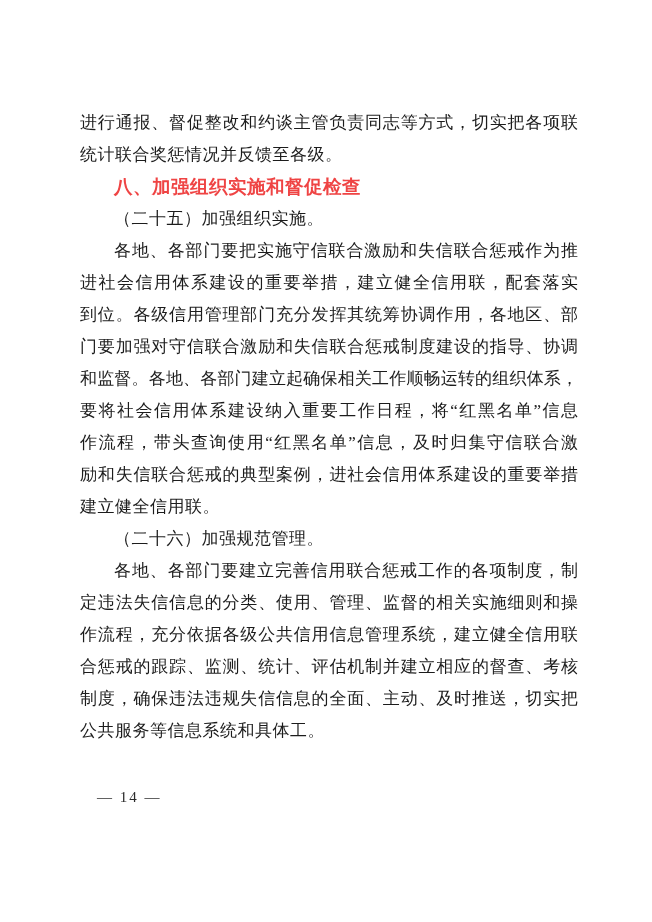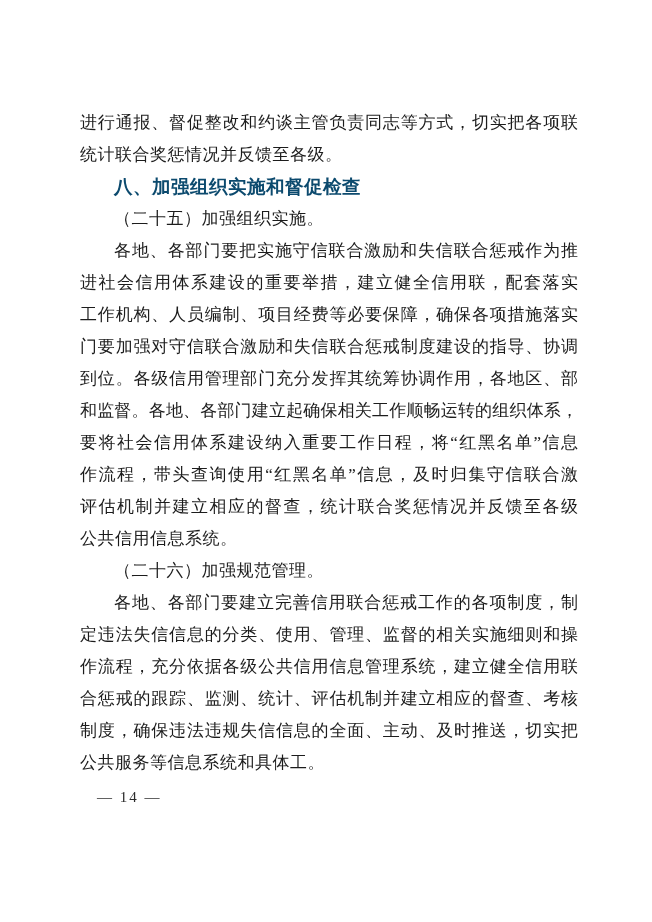--- a/index.html
+++ b/index.html
@@ -34,21 +34,21 @@
     text-align: justify;
     text-align-last: justify;
     letter-spacing: 0;
   }
   .indent {
     padding-left: 34px;
   }
   .heading {
     font-weight: bold;
     font-size: 18.5px;
-    color: #0c4a6e;
+    color: #ef4444;
     font-family: "Liberation Sans", "DejaVu Sans", sans-serif;
   }
   .page-number {
     position: absolute;
     left: 97px;
     top: 786px;
     font-size: 15px;
     line-height: 22px;
     color: #2a2a2a;
     font-family: "Liberation Serif", "DejaVu Serif", serif;
@@ -59,28 +59,27 @@
 <body>
 
 <div class="page">
   <div class="doc-body">
     <div class="line jfull">进行通报、督促整改和约谈主管负责同志等方式，切实把各项联</div>
     <div class="line">统计联合奖惩情况并反馈至各级。</div>
     <div class="line indent heading">八、加强组织实施和督促检查</div>
     <div class="line indent">（二十五）加强组织实施。</div>
     <div class="line indent jfull">各地、各部门要把实施守信联合激励和失信联合惩戒作为推</div>
     <div class="line jfull">进社会信用体系建设的重要举措，建立健全信用联，配套落实</div>
-    <div class="line jfull">工作机构、人员编制、项目经费等必要保障，确保各项措施落实</div>
+    <div class="line jfull">到位。各级信用管理部门充分发挥其统筹协调作用，各地区、部</div>
     <div class="line jfull">门要加强对守信联合激励和失信联合惩戒制度建设的指导、协调</div>
-    <div class="line jfull">到位。各级信用管理部门充分发挥其统筹协调作用，各地区、部</div>
     <div class="line jfull">和监督。各地、各部门建立起确保相关工作顺畅运转的组织体系，</div>
     <div class="line jfull">要将社会信用体系建设纳入重要工作日程，将“红黑名单”信息</div>
     <div class="line jfull">作流程，带头查询使用“红黑名单”信息，及时归集守信联合激</div>
-    <div class="line jfull">评估机制并建立相应的督查，统计联合奖惩情况并反馈至各级</div>
-    <div class="line">公共信用信息系统。</div>
+    <div class="line jfull">励和失信联合惩戒的典型案例，进社会信用体系建设的重要举措</div>
+    <div class="line">建立健全信用联。</div>
     <div class="line indent">（二十六）加强规范管理。</div>
     <div class="line indent jfull">各地、各部门要建立完善信用联合惩戒工作的各项制度，制</div>
     <div class="line jfull">定违法失信信息的分类、使用、管理、监督的相关实施细则和操</div>
     <div class="line jfull">作流程，充分依据各级公共信用信息管理系统，建立健全信用联</div>
     <div class="line jfull">合惩戒的跟踪、监测、统计、评估机制并建立相应的督查、考核</div>
     <div class="line jfull">制度，确保违法违规失信信息的全面、主动、及时推送，切实把</div>
     <div class="line">公共服务等信息系统和具体工。</div>
   </div>
   <div class="page-number">— 14 —</div>
 </div>

